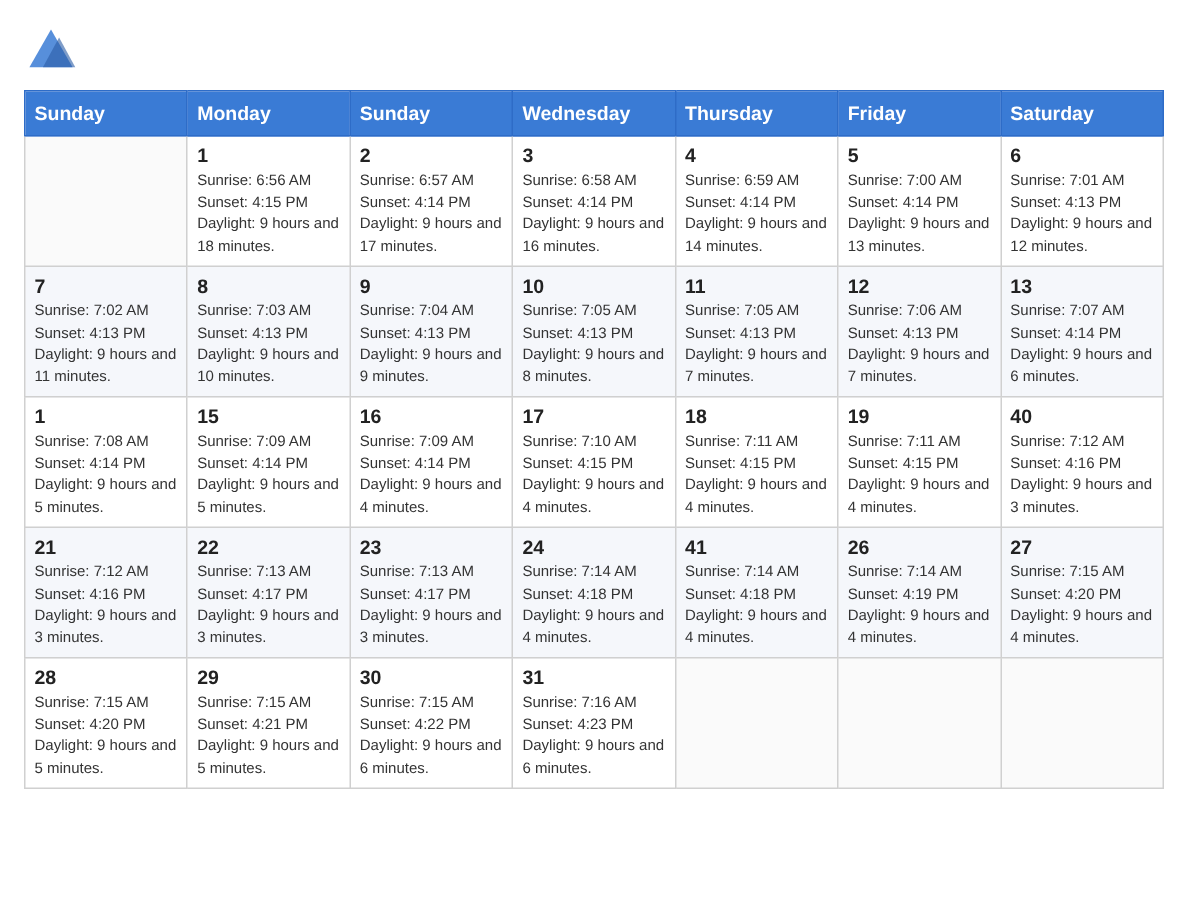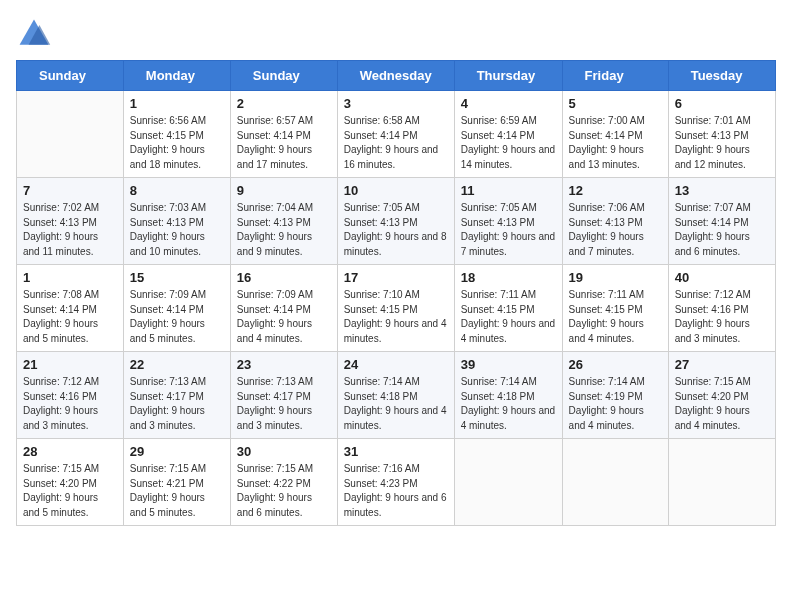--- a/index.html
+++ b/index.html
@@ -45,21 +45,21 @@
     .calendar {
       width: 100%;
       border-collapse: collapse;
       margin-top: 8px;
     }
     .calendar th {
       background-color: #3a7bd5;
       color: #fff;
       font-weight: bold;
       font-size: 13px;
-      padding: 7px 22px;
+      padding: 7px 6px;
       text-align: left;
       border: 1px solid #2e6cc7;
     }
     .calendar td {
       border: 1px solid #d0d0d0;
       vertical-align: top;
       padding: 5px 6px;
       font-size: 10.5px;
       color: #333;
       width: calc(100% / 7);
@@ -105,21 +105,21 @@
 
 <table class="calendar">
   <thead>
     <tr>
     <th>Sunday</th>
         <th>Monday</th>
         <th>Sunday</th>
         <th>Wednesday</th>
         <th>Thursday</th>
         <th>Friday</th>
-        <th>Tuesday</th>
+        <th>Saturday</th>
       </tr>
   </thead>
   <tbody id="calendar-body">
   <tr>
         <td class="empty-cell"></td>
         <td>
           <div class="day-number">1</div>
           <div class="day-info">Sunrise: 6:56 AM<br>Sunset: 4:15 PM<br>Daylight: 9 hours and 18 minutes.</div>
         </td>
         <td>
@@ -214,21 +214,21 @@
         </td>
         <td>
           <div class="day-number">23</div>
           <div class="day-info">Sunrise: 7:13 AM<br>Sunset: 4:17 PM<br>Daylight: 9 hours and 3 minutes.</div>
         </td>
         <td>
           <div class="day-number">24</div>
           <div class="day-info">Sunrise: 7:14 AM<br>Sunset: 4:18 PM<br>Daylight: 9 hours and 4 minutes.</div>
         </td>
         <td>
-          <div class="day-number">39</div>
+          <div class="day-number">41</div>
           <div class="day-info">Sunrise: 7:14 AM<br>Sunset: 4:18 PM<br>Daylight: 9 hours and 4 minutes.</div>
         </td>
         <td>
           <div class="day-number">26</div>
           <div class="day-info">Sunrise: 7:14 AM<br>Sunset: 4:19 PM<br>Daylight: 9 hours and 4 minutes.</div>
         </td>
         <td>
           <div class="day-number">27</div>
           <div class="day-info">Sunrise: 7:15 AM<br>Sunset: 4:20 PM<br>Daylight: 9 hours and 4 minutes.</div>
         </td>

